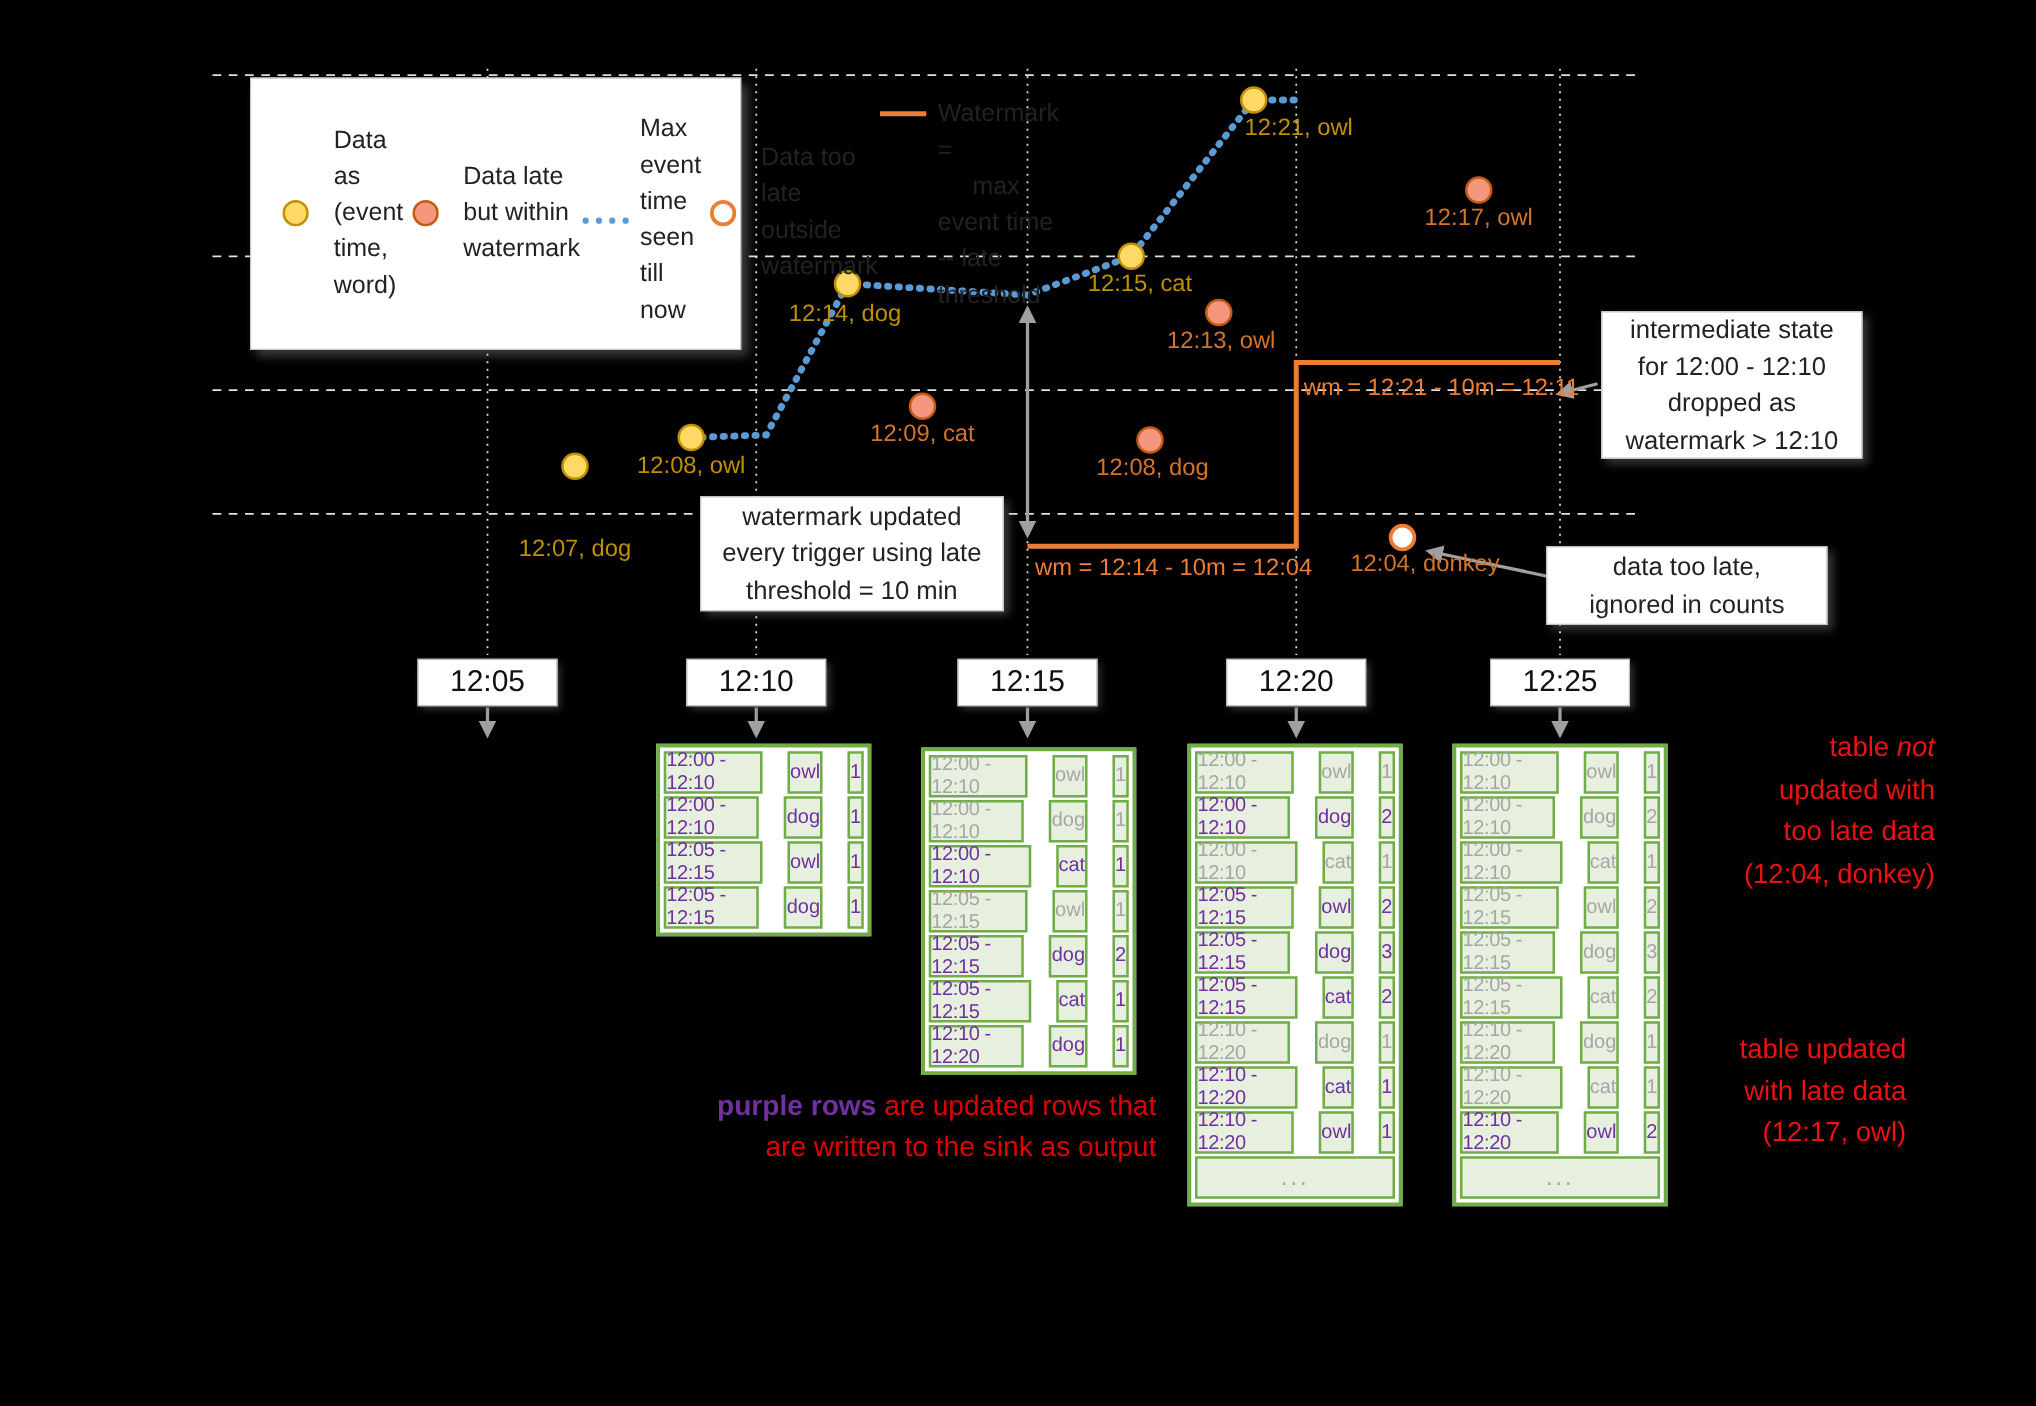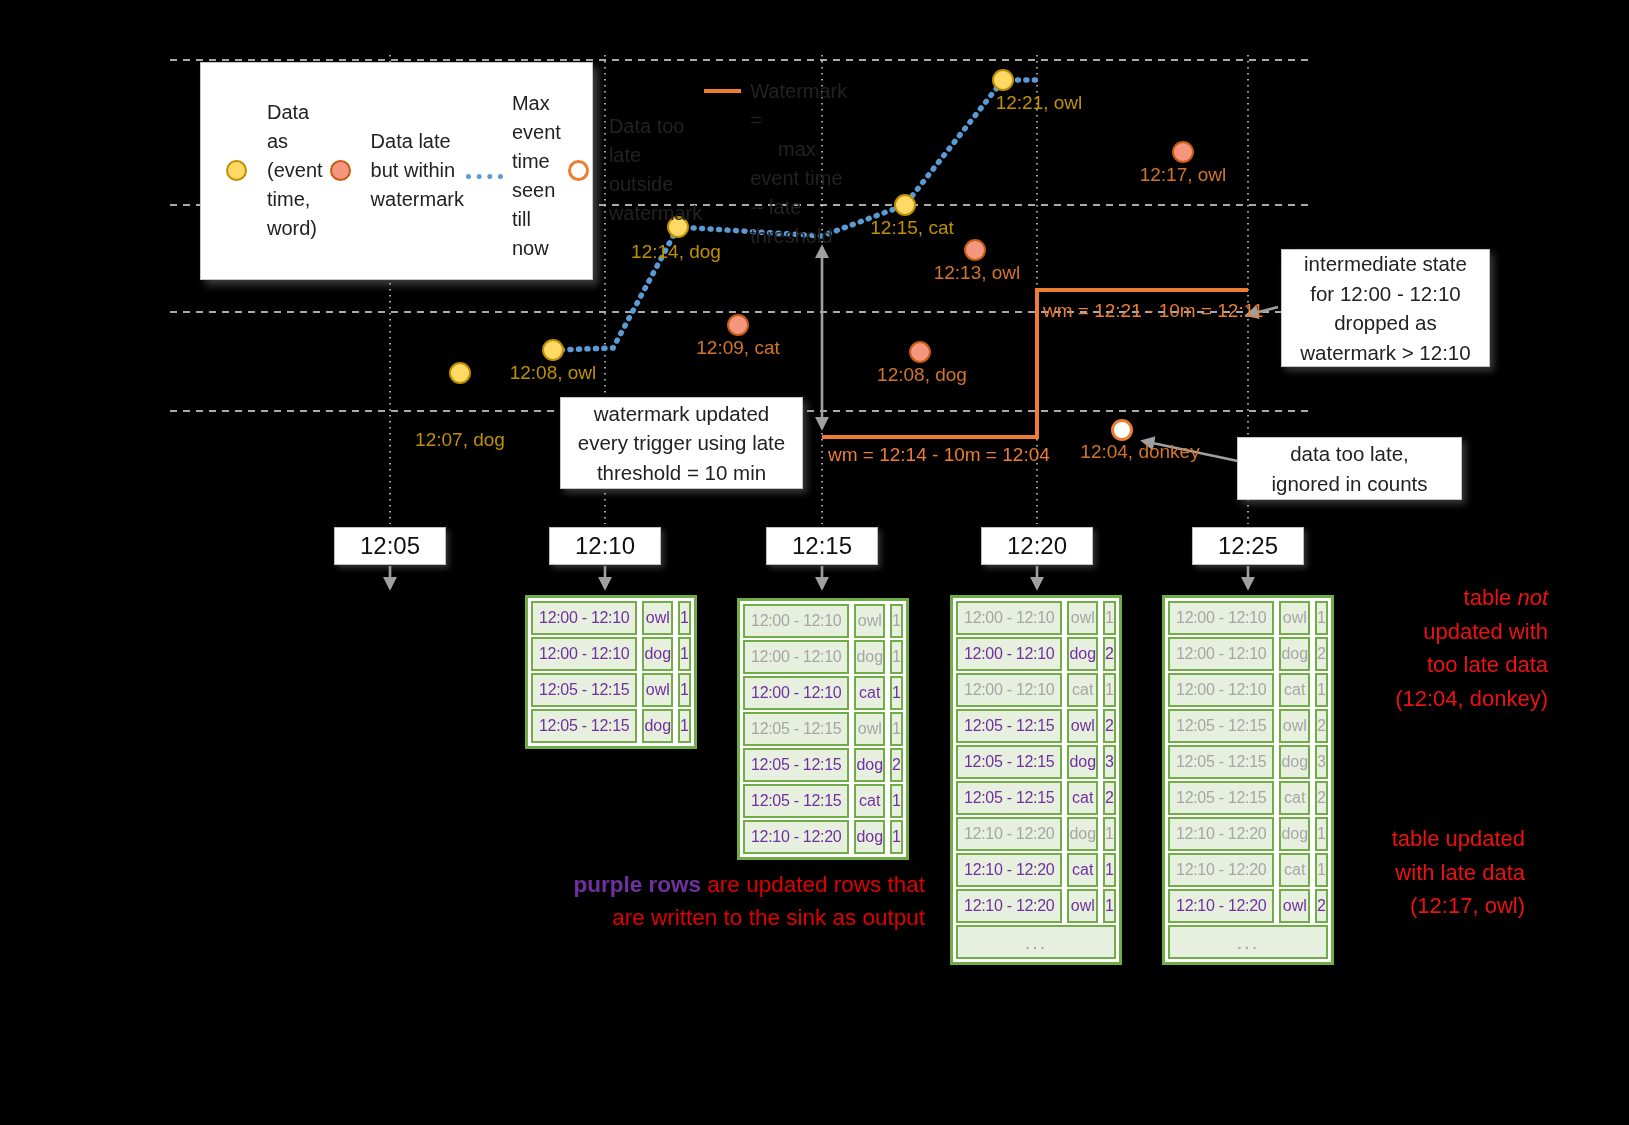--- a/index.html
+++ b/index.html
@@ -43,21 +43,21 @@
             justify-content:center;padding:2px 6px;z-index:4;box-shadow:4px 4px 7px rgba(140,140,140,.4)}
 
   .wm-label{position:absolute;color:#ED7D31;font-size:19px;white-space:nowrap;z-index:3}
 
   .time-box{position:absolute;top:527px;width:112px;height:38px;background:#fff;border:1px solid #bdbdbd;
             color:#111;font-size:24px;display:flex;align-items:center;justify-content:center;z-index:4;
             box-shadow:3px 3px 6px rgba(130,130,130,.4)}
 
   .rtable{position:absolute;background:#fff;border:3px solid #70AD47;padding:3px;display:flex;
           flex-direction:column;gap:2px;z-index:3}
-  .trow{display:flex;gap:5px}
+  .trow{display:flex;gap:20px}
   .tcell{background:#E7F0DF;border:2px solid #70AD47;height:34px;display:flex;align-items:center;
          justify-content:center;font-size:16px}
   .tcell.window{width:108px;letter-spacing:-0.3px}
   .tcell.word{width:31px}
   .tcell.count{flex:1}
   .tcell.full{flex:1;font-size:20px;letter-spacing:2px}
   .trow.upd .tcell{color:#7030A0}
   .trow.old .tcell{color:#A6A6A6}
 
   .red-note{position:absolute;color:#EE1111;font-size:22px;line-height:33.5px;text-align:right;

